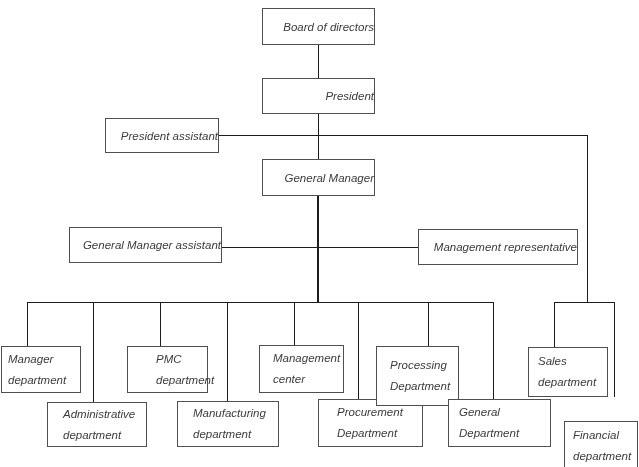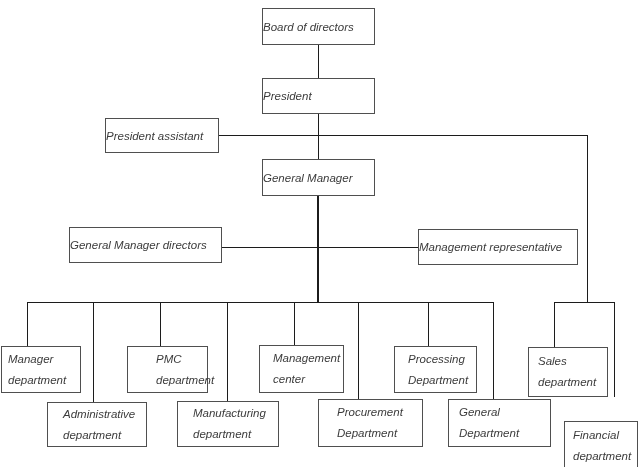--- a/index.html
+++ b/index.html
@@ -15,41 +15,41 @@
     box-sizing:border-box;
     background:#ffffff;
     border:1px solid #4f4f4f;
     color:#3b3b3b;
     font-style:italic;
     font-size:11.5px;
     display:flex;
     flex-direction:column;
     justify-content:center;
   }
-  .box.center{align-items:flex-start;text-align:center;}
+  .box.center{align-items:flex-end;text-align:center;}
   .box.multi{align-items:flex-start;line-height:21px;}
   .box.multi span{white-space:nowrap;}
   .line{position:absolute;background:#1c1c1c;}
 
   
   #b-board     {left:262px;top:8px;  width:113px;height:37px;}
   #b-president {left:262px;top:78px; width:113px;height:36px;}
   #b-pa        {left:105px;top:118px;width:114px;height:35px;}
   #b-gm        {left:262px;top:159px;width:113px;height:37px;}
   #b-gma       {left:69px; top:227px;width:153px;height:36px;}
   #b-mr        {left:418px;top:229px;width:160px;height:36px;}
 
   
   #b-quality   {left:1px;  top:346px;width:80px; height:47px;padding-left:6px;}
   #b-admin     {left:47px; top:402px;width:100px;height:45px;padding-left:15px;}
   #b-pmc       {left:127px;top:346px;width:81px; height:47px;padding-left:28px;}
   #b-manu      {left:177px;top:401px;width:102px;height:46px;padding-left:15px;}
   #b-tech      {left:259px;top:345px;width:85px; height:48px;padding-left:13px;}
   #b-proc     {left:318px;top:399px;width:105px;height:48px;padding-left:18px;}
-  #b-process   {left:394px;top:346px;width:83px; height:47px;padding-left:13px;}
+  #b-process   {left:376px;top:346px;width:83px; height:60px;padding-left:13px;}
   #b-gen       {left:448px;top:399px;width:103px;height:48px;padding-left:10px;}
   #b-sales     {left:528px;top:347px;width:80px; height:50px;padding-left:9px;}
   #b-fin       {left:564px;top:397px;width:74px; height:50px;padding-left:8px;margin-top:24px;}
 
   
   #lv-board-president{left:318px;top:45px; width:1px;height:33px;}
   #lv-president-gm   {left:318px;top:114px;width:1px;height:45px;}
   #lv-gm-bus         {left:317px;top:196px;width:2px;height:107px;}
   #lv-right          {left:587px;top:135px;width:1px;height:168px;}
   
@@ -99,21 +99,21 @@
   <div class="box center" id="b-president">
     <span>President</span>
   </div>
   <div class="box center" id="b-pa">
     <span>President assistant</span>
   </div>
   <div class="box center" id="b-gm">
     <span>General Manager</span>
   </div>
   <div class="box center" id="b-gma">
-    <span>General Manager directors</span>
+    <span>General Manager assistant</span>
   </div>
   <div class="box center" id="b-mr">
     <span>Management representative</span>
   </div>
 
   <div class="box multi" id="b-quality">
     <span>Manager</span>
     <span>department</span>
   </div>
   <div class="box multi" id="b-admin">

